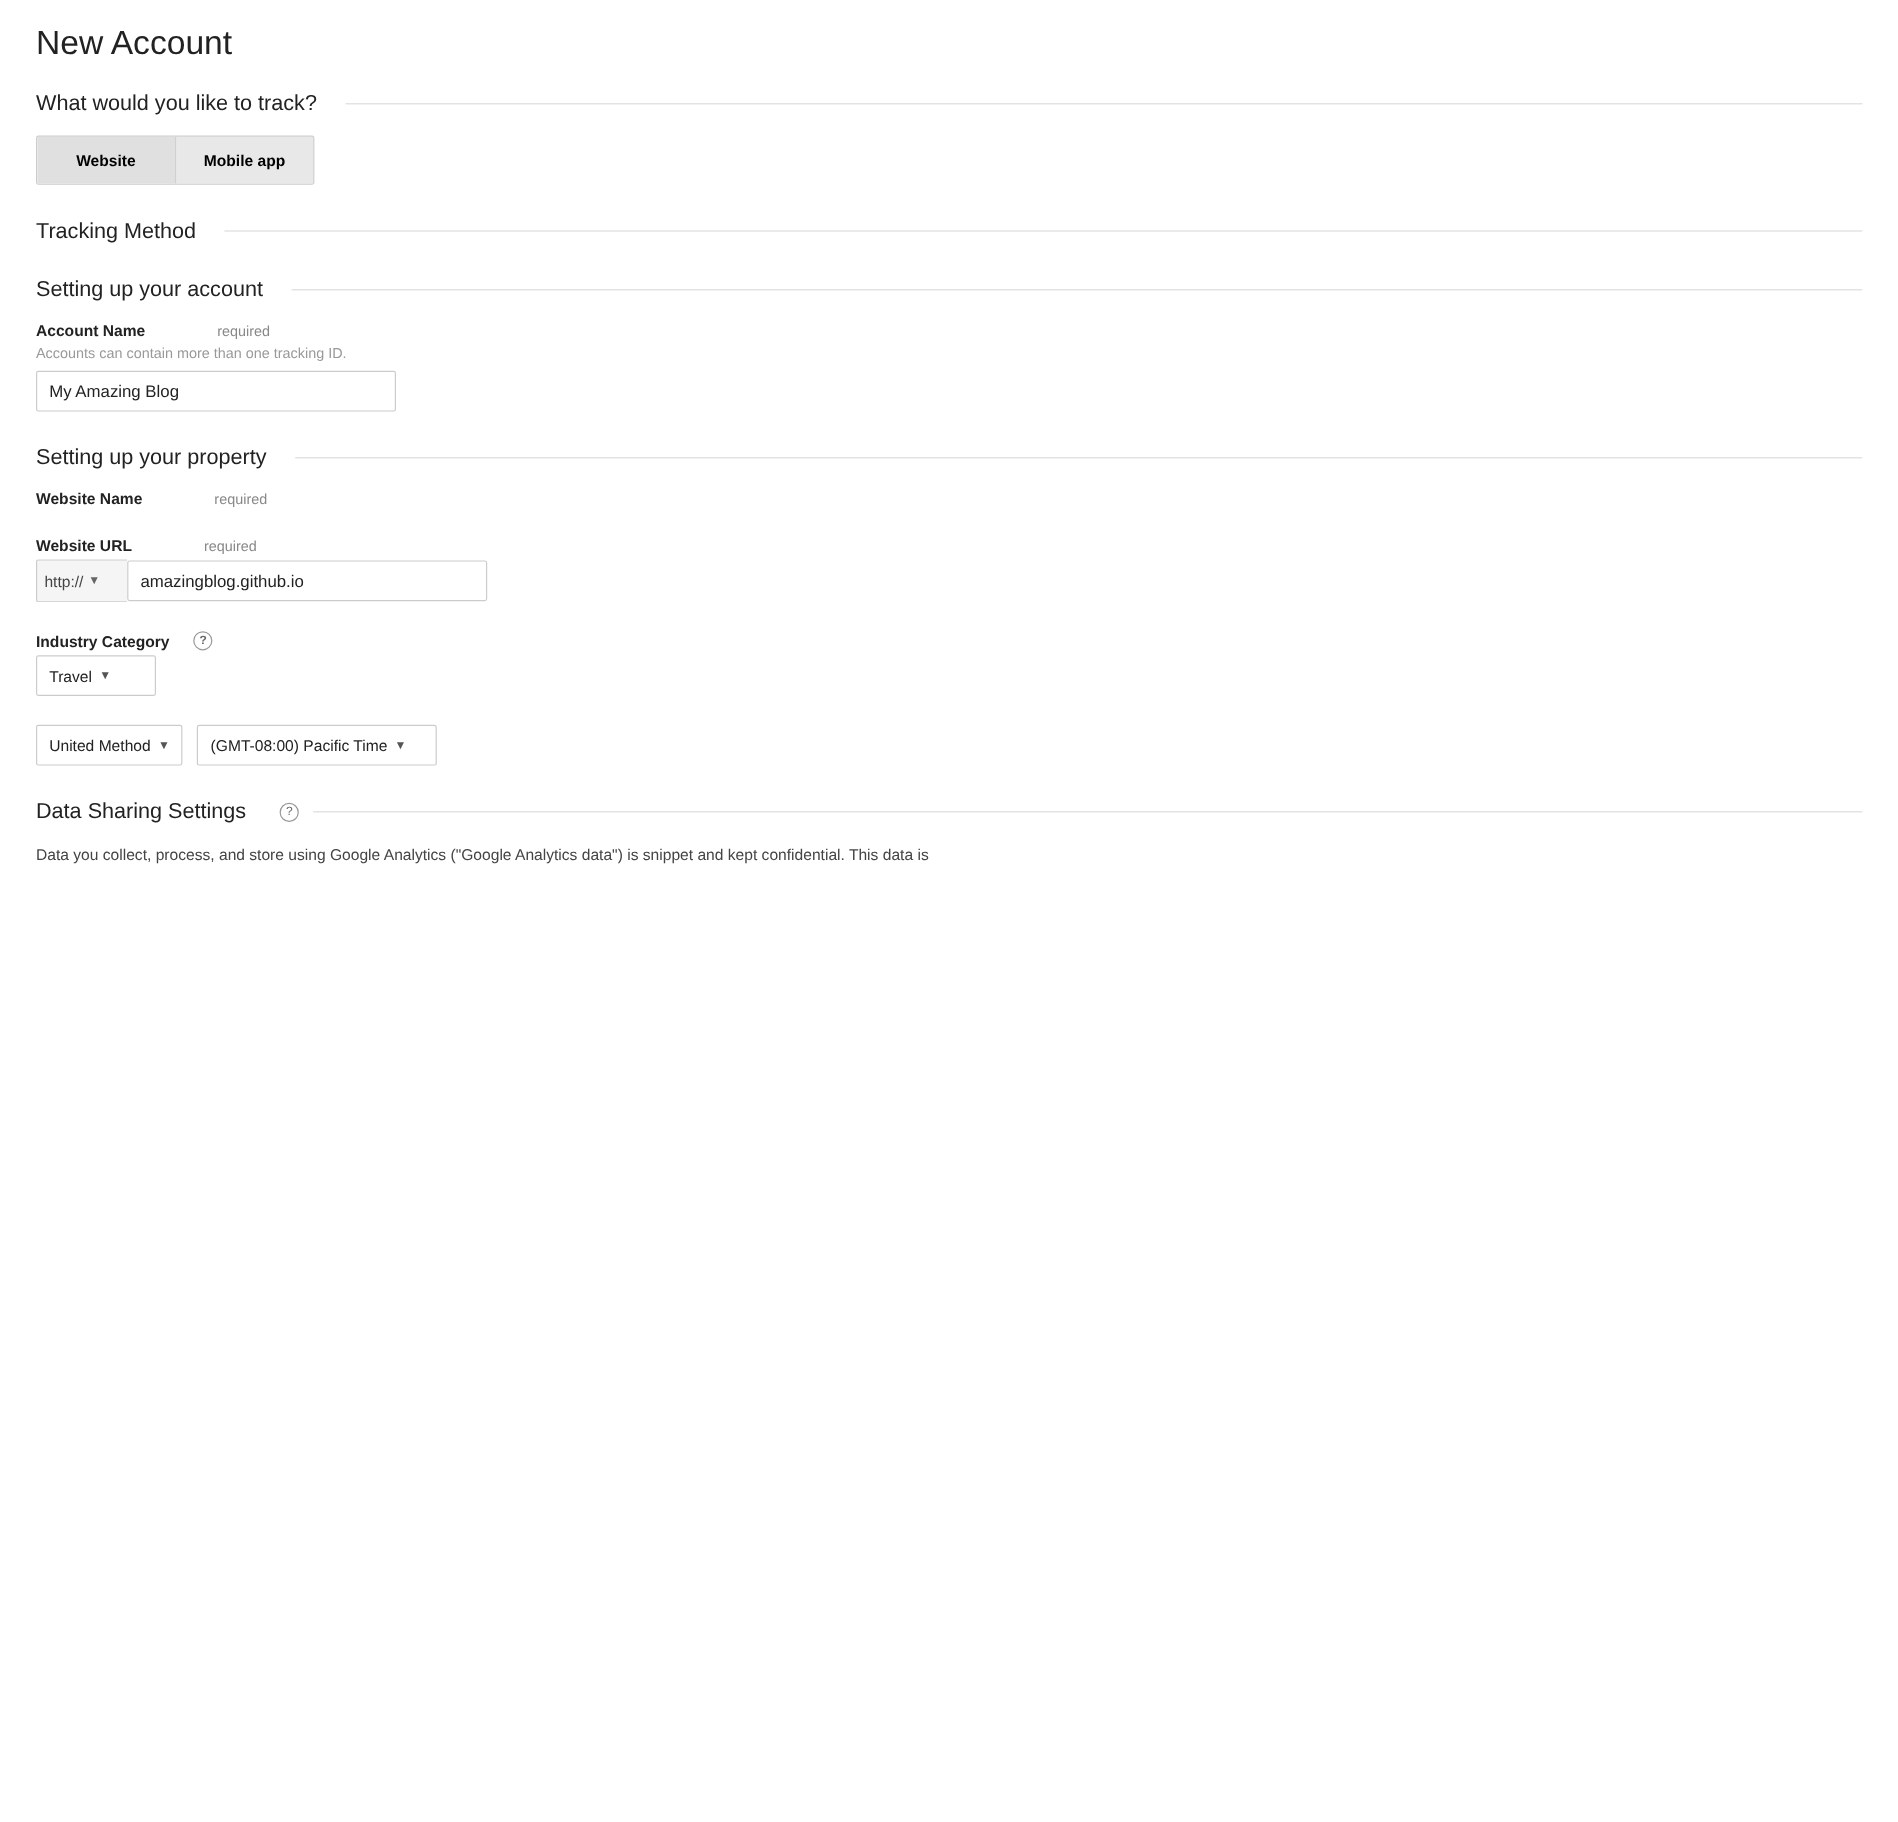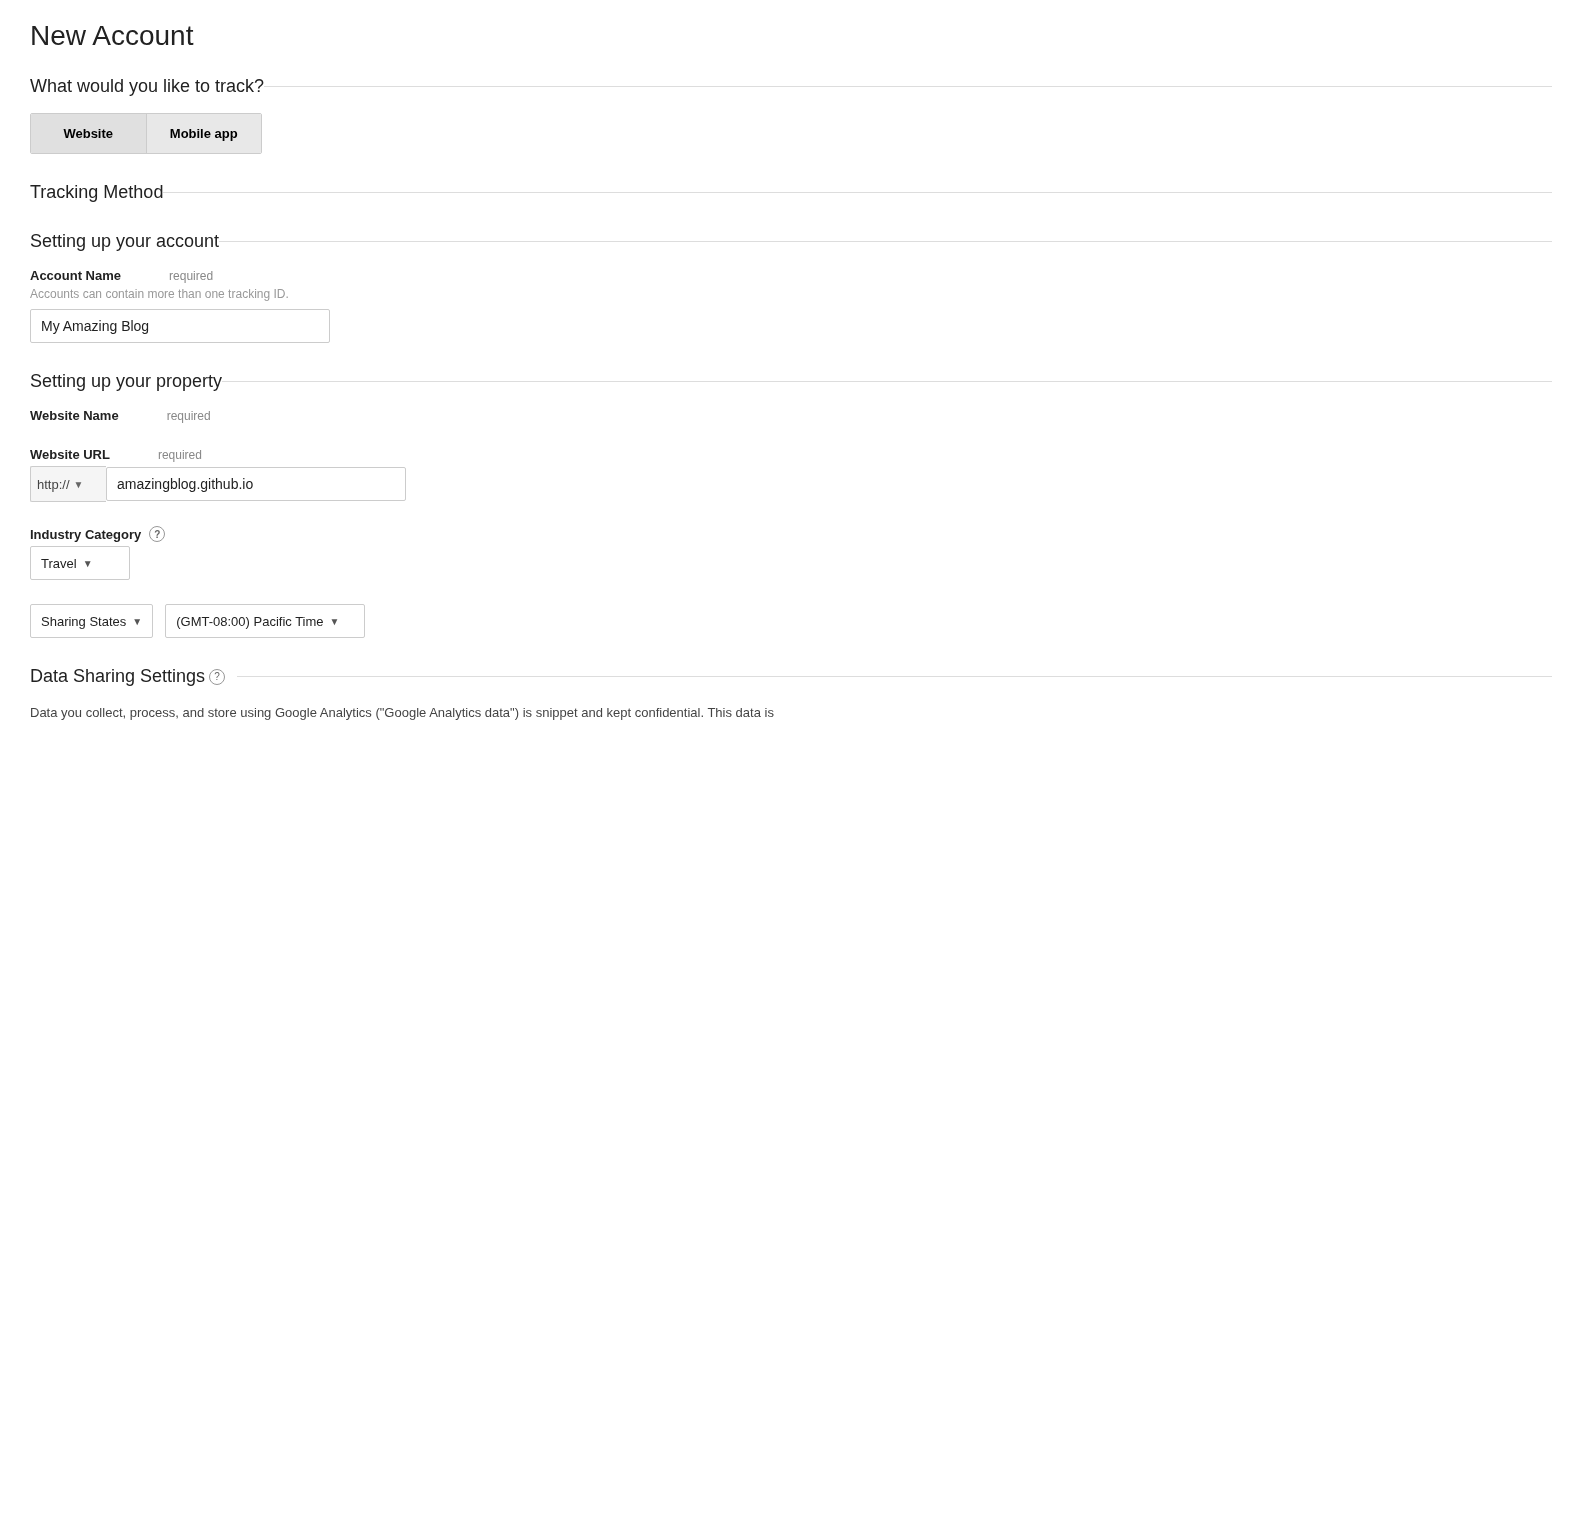--- a/index.html
+++ b/index.html
@@ -28,21 +28,21 @@
       display: flex;
       align-items: center;
       margin-bottom: 16px;
     }
 
     .section-header h2 {
       font-size: 18px;
       font-weight: 400;
       color: #222;
       white-space: nowrap;
-      margin-right: 0;
+      margin-right: 24px;
     }
 
     .section-header hr {
       flex: 1;
       border: none;
       border-top: 1px solid #ddd;
     }
 
     .track-tabs {
       display: flex;
@@ -104,21 +104,21 @@
     .account-section {
       margin-bottom: 28px;
     }
 
     .field-label {
       font-weight: 700;
       font-size: 13px;
       margin-bottom: 4px;
       display: flex;
       align-items: center;
-      gap: 4px;
+      gap: 16px;
     }
 
     .field-label .required-badge {
       font-weight: 400;
       color: #888;
       font-size: 12px;
       padding-left: 44px;
     }
 
     .field-hint {
@@ -306,21 +306,21 @@
     </div>
     <div class="select-dropdown">
       <span>Travel</span>
       <span class="arrow">▼</span>
     </div>
   </div>
 
   <div class="field-group">
     <div class="timezone-row">
       <div class="select-dropdown country">
-        <span>Sharing States</span>
+        <span>United Method</span>
         <span class="arrow">▼</span>
       </div>
       <div class="select-dropdown timezone">
         <span>(GMT-08:00) Pacific Time</span>
         <span class="arrow">▼</span>
       </div>
     </div>
   </div>
 </div>
 

